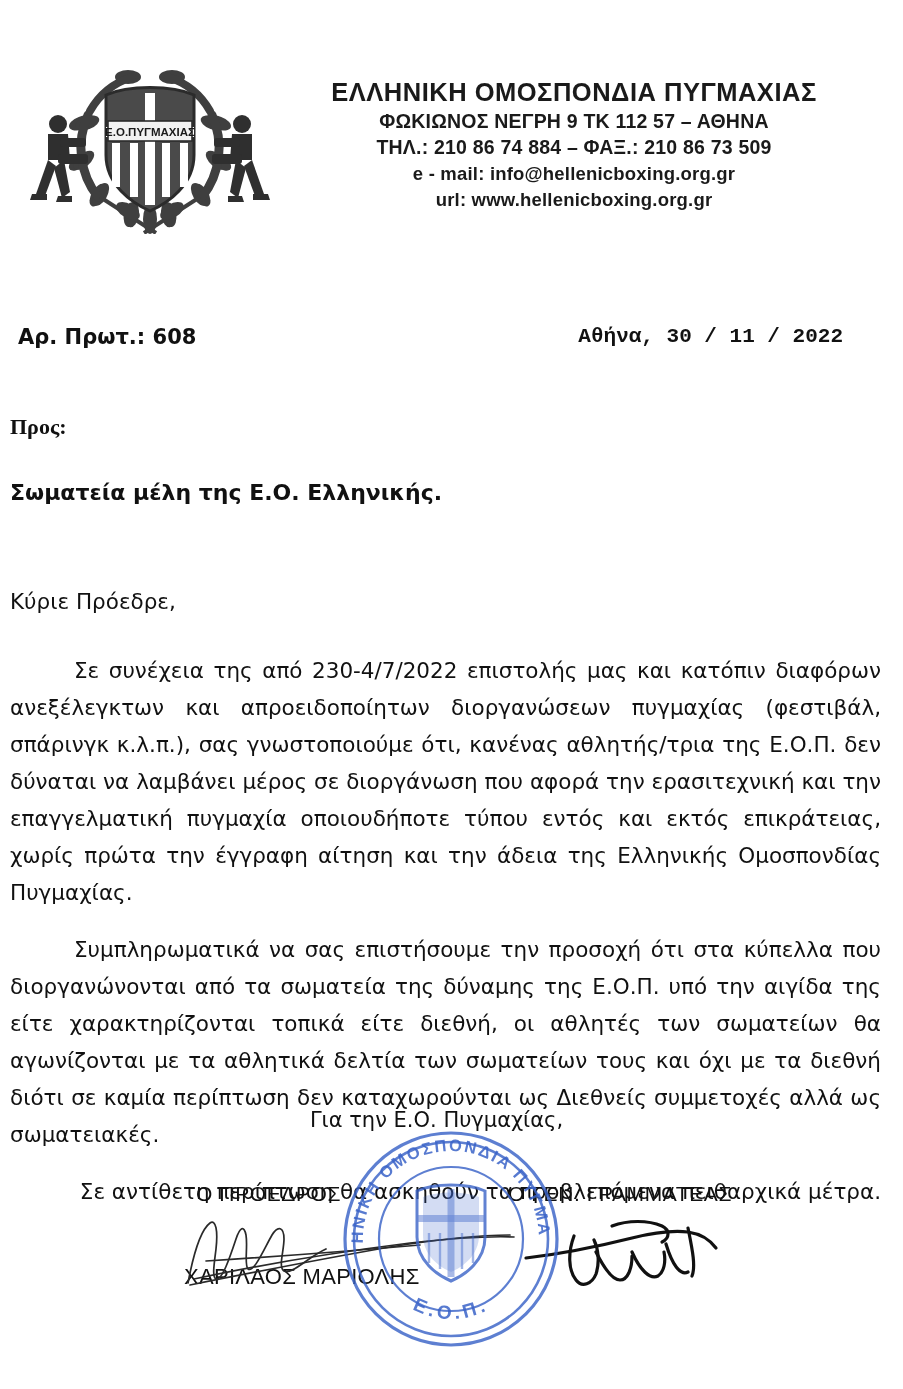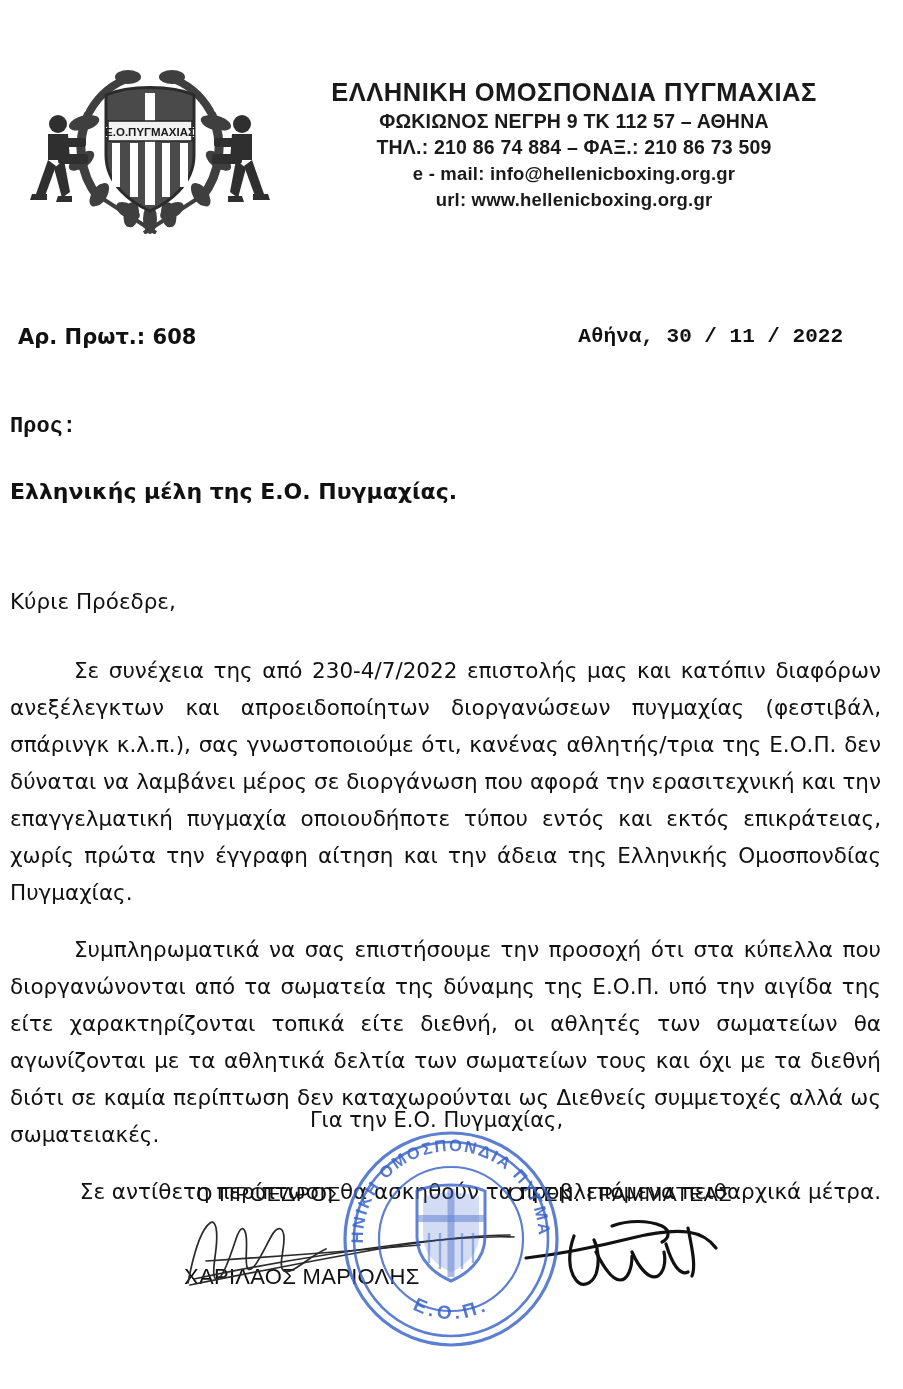--- a/index.html
+++ b/index.html
@@ -94,21 +94,21 @@
   }
 
   
   .addressee {
     position: absolute;
     left: 10px;
     top: 414px;
     width: 700px;
   }
   .addressee-label {
-    font-family: Liberation Mono, monospace;
+    font-family: Liberation Serif, serif;
     font-weight: bold;
     font-size: 22px;
     margin-bottom: 40px;
   }
   .addressee-target {
     font-family: "DejaVu Sans", sans-serif;
     font-weight: bold;
     font-size: 22px;
   }
 
@@ -340,21 +340,21 @@
     </div>
   </div>
 
   <div class="meta-row">
     <div class="meta-left">Αρ. Πρωτ.: 608</div>
     <div class="meta-right">Αθήνα, 30 / 11 / 2022</div>
   </div>
 
   <div class="addressee">
     <div class="addressee-label">Προς:</div>
-    <div class="addressee-target">Ελληνικής μέλη της Ε.Ο. Πυγμαχίας.</div>
+    <div class="addressee-target">Σωματεία μέλη της Ε.Ο. Ελληνικής.</div>
   </div>
 
   <div class="body-block">
     <p class="salutation">Κύριε Πρόεδρε,</p>
     <p class="para">Σε συνέχεια της από 230-4/7/2022 επιστολής μας και κατόπιν διαφόρων ανεξέλεγκτων και απροειδοποίητων διοργανώσεων πυγμαχίας (φεστιβάλ, σπάρινγκ κ.λ.π.), σας γνωστοποιούμε ότι, κανένας αθλητής/τρια της Ε.Ο.Π. δεν δύναται να λαμβάνει μέρος σε διοργάνωση που αφορά την ερασιτεχνική και την επαγγελματική πυγμαχία οποιουδήποτε τύπου εντός και εκτός επικράτειας, χωρίς πρώτα την έγγραφη αίτηση και την άδεια της Ελληνικής Ομοσπονδίας Πυγμαχίας.</p>
     <p class="para">Συμπληρωματικά να σας επιστήσουμε την προσοχή ότι στα κύπελλα που διοργανώνονται από τα σωματεία της δύναμης της Ε.Ο.Π. υπό την αιγίδα της είτε χαρακτηρίζονται τοπικά είτε διεθνή, οι αθλητές των σωματείων θα αγωνίζονται με τα αθλητικά δελτία των σωματείων τους και όχι με τα διεθνή διότι σε καμία περίπτωση δεν καταχωρούνται ως Διεθνείς συμμετοχές αλλά ως σωματειακές.</p>
     <p class="para last">Σε αντίθετη περίπτωση θα ασκηθούν τα προβλεπόμενα πειθαρχικά μέτρα.</p>
   </div>
 
   <div class="sig-area">

